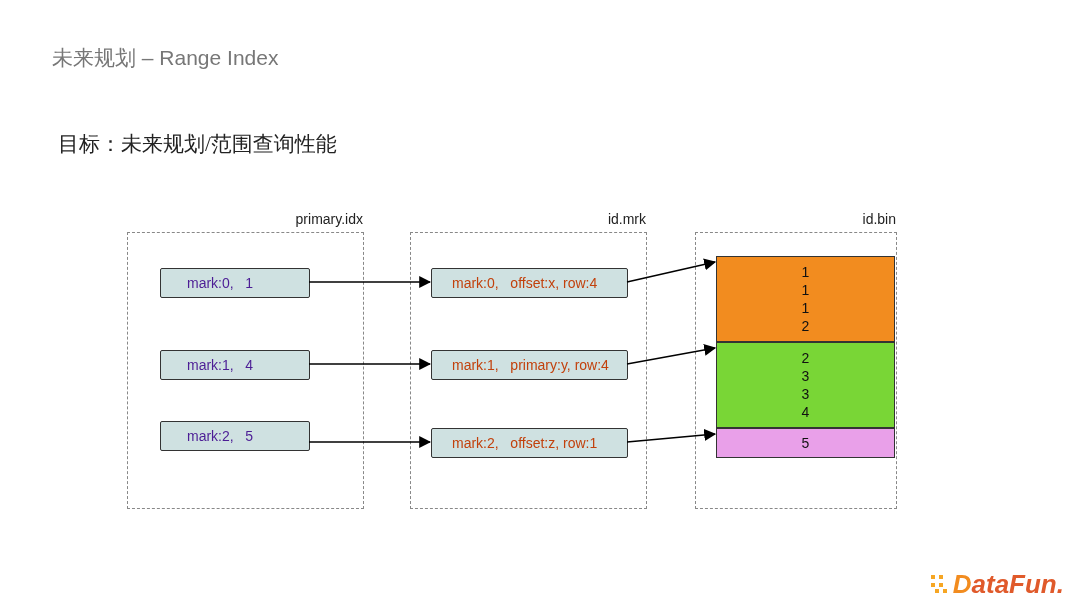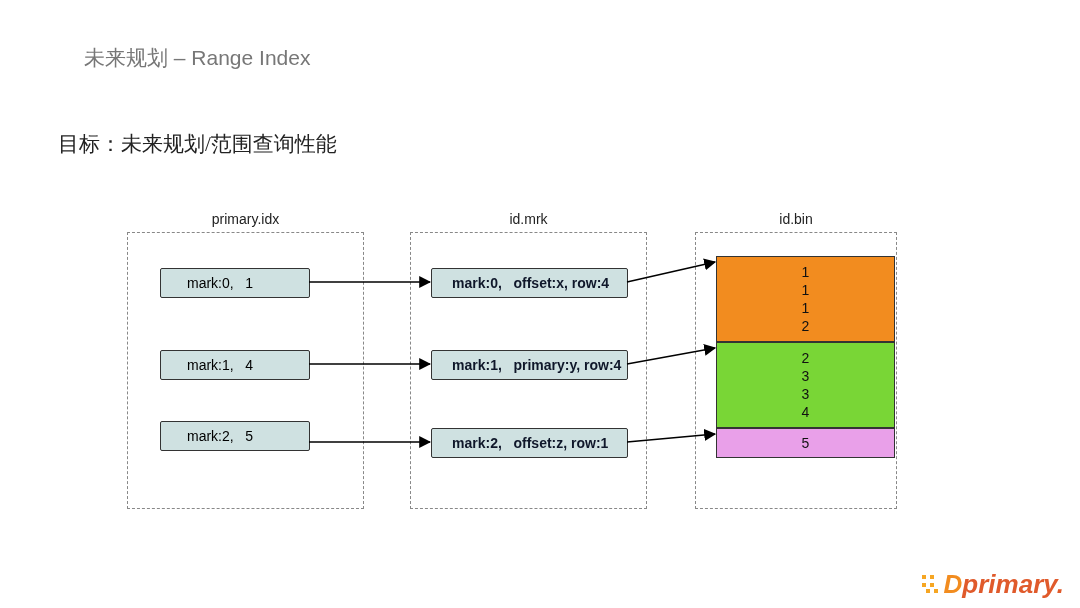--- a/index.html
+++ b/index.html
@@ -1,53 +1,53 @@
 <!DOCTYPE html>
 <html><head>
   <meta charset="utf-8">
   <style>
     * { margin: 0; padding: 0; box-sizing: border-box; }
     html, body { width: 1080px; height: 608px; background: #fff; font-family: Arial, "Microsoft YaHei", sans-serif; }
     .title {
       position: absolute; left: 52px; top: 44px;
-      font-size: 21px; color: #777; font-weight: 400; margin-left: 32px;
+      font-size: 21px; color: #777; font-weight: 400;
     }
     .subtitle {
       position: absolute; left: 58px; top: 130px;
       font-size: 21px; color: #222; font-weight: 400;
       font-family: "Songti SC", SimSun, serif;
     }
 
     .column {
       position: absolute; border: 1px dashed #888; background: #fff;
     }
     .col-label {
-      position: absolute; width: 100%; top: -22px; text-align: center;
+      position: absolute; width: 100%; top: -22px; text-align: right;
       font-size: 14px; color: #222; font-family: Arial, sans-serif;
     }
 
     
     .col-primary { left: 127px; top: 232px; width: 237px; height: 277px; }
     .idx-box {
       position: absolute; left: 32px; width: 150px; height: 30px;
       background: #cfe1e1; border: 1px solid #333; border-radius: 2px;
-      font-size: 14px; color: #000000; display: flex; align-items: center; padding-left: 26px;
+      font-size: 14px; color: #4c1d95; display: flex; align-items: center; padding-left: 26px;
       font-family: Arial, sans-serif; white-space: pre;
     }
     .idx-0 { top: 35px; }
     .idx-1 { top: 117px; }
     .idx-2 { top: 188px; }
 
     
     .col-mrk { left: 410px; top: 232px; width: 237px; height: 277px; }
     .mrk-box {
       position: absolute; left: 20px; width: 197px; height: 30px;
       background: #cfe1e1; border: 1px solid #333; border-radius: 2px;
-      font-size: 14px; color: #0f172a; display: flex; align-items: center; padding-left: 20px;
-      font-family: Arial, sans-serif; white-space: pre; font-weight: bold;
+      font-size: 14px; color: #c2410c; display: flex; align-items: center; padding-left: 20px;
+      font-family: Arial, sans-serif; white-space: pre;
     }
     .mrk-0 { top: 35px; }
     .mrk-1 { top: 117px; }
     .mrk-2 { top: 195px; }
 
     
     .col-bin { left: 695px; top: 232px; width: 202px; height: 277px; }
     .bin-block {
       position: absolute; left: 20px; width: 179px;
       border: 1px solid #333;
@@ -130,14 +130,14 @@
   <line x1="309" y1="282" x2="430" y2="282" stroke="#000" stroke-width="1.5" marker-end="url(#ah)"></line>
   <line x1="309" y1="364" x2="430" y2="364" stroke="#000" stroke-width="1.5" marker-end="url(#ah)"></line>
   <line x1="309" y1="442" x2="430" y2="442" stroke="#000" stroke-width="1.5" marker-end="url(#ah)"></line>
 
   <line x1="627" y1="282" x2="715" y2="262" stroke="#000" stroke-width="1.5" marker-end="url(#ah)"></line>
   <line x1="627" y1="364" x2="715" y2="348" stroke="#000" stroke-width="1.5" marker-end="url(#ah)"></line>
   <line x1="627" y1="442" x2="715" y2="434" stroke="#000" stroke-width="1.5" marker-end="url(#ah)"></line>
 </svg>
 
 <div class="logo">
-  <span class="dots"></span><span class="d1">D</span><span class="rest">primary</span><span class="rest">.</span>
+  <span class="dots"></span><span class="d1">D</span><span class="rest">ataFun</span><span class="rest">.</span>
 </div>
 
 </body></html>

